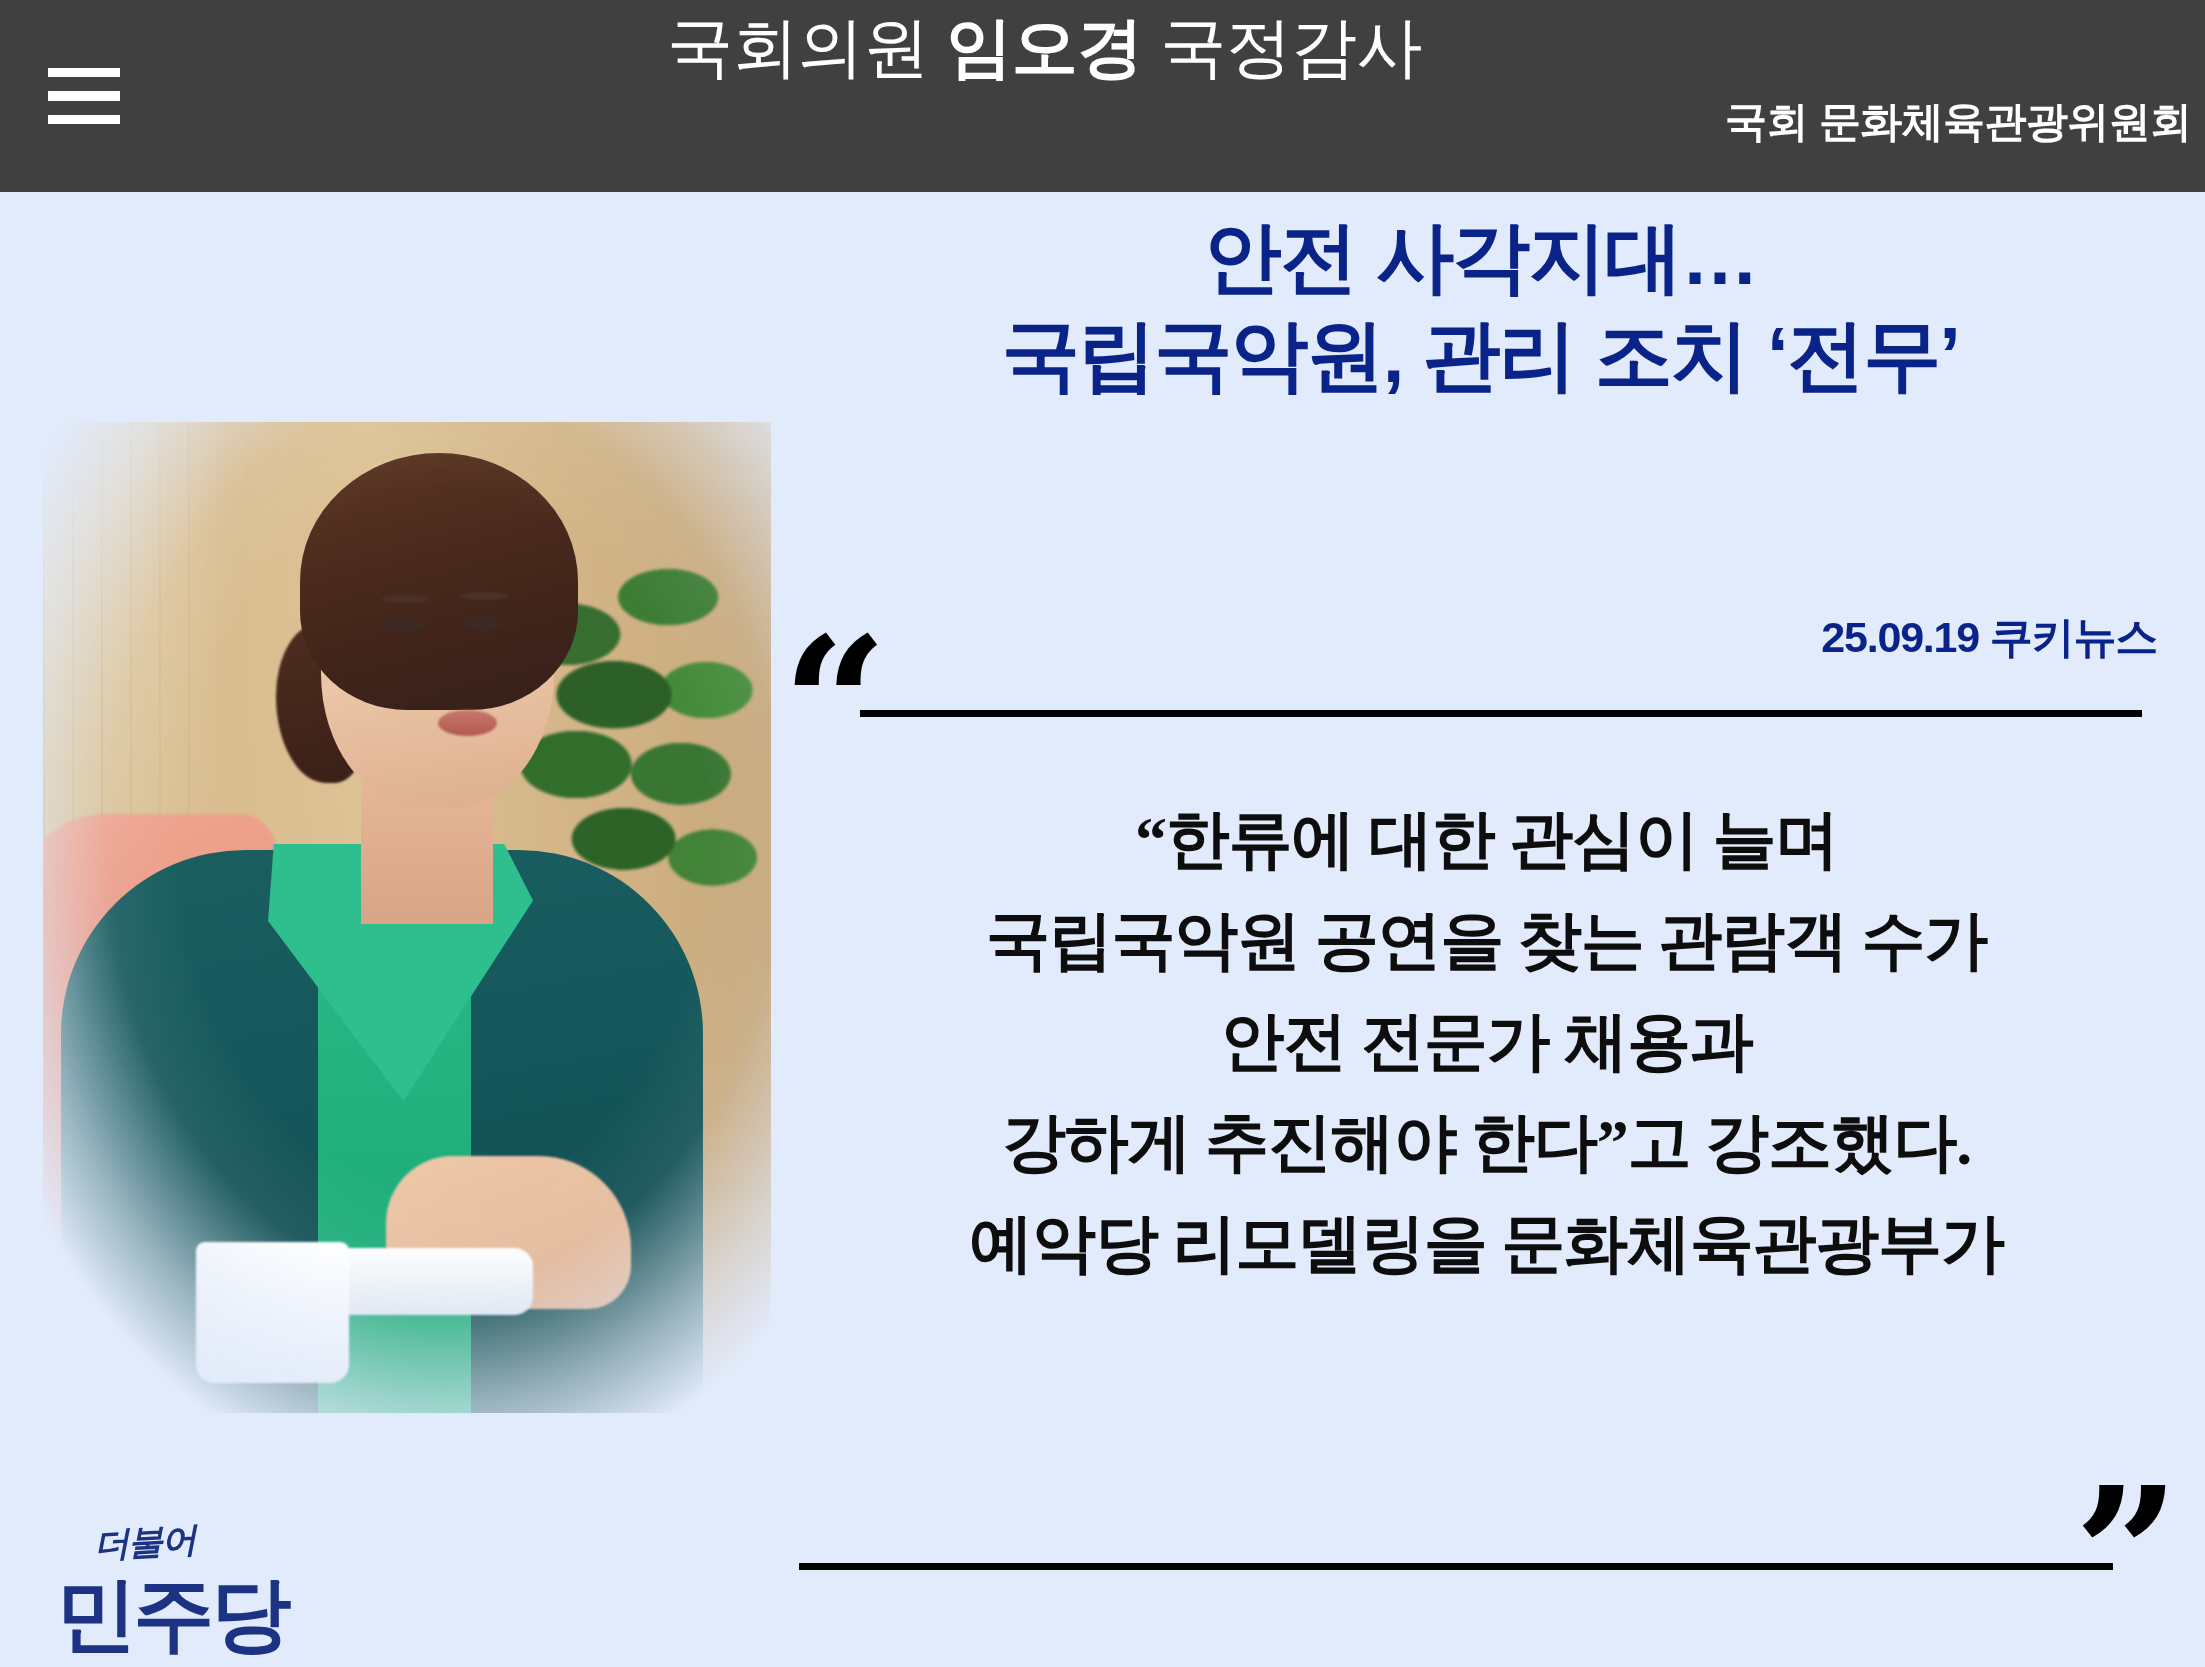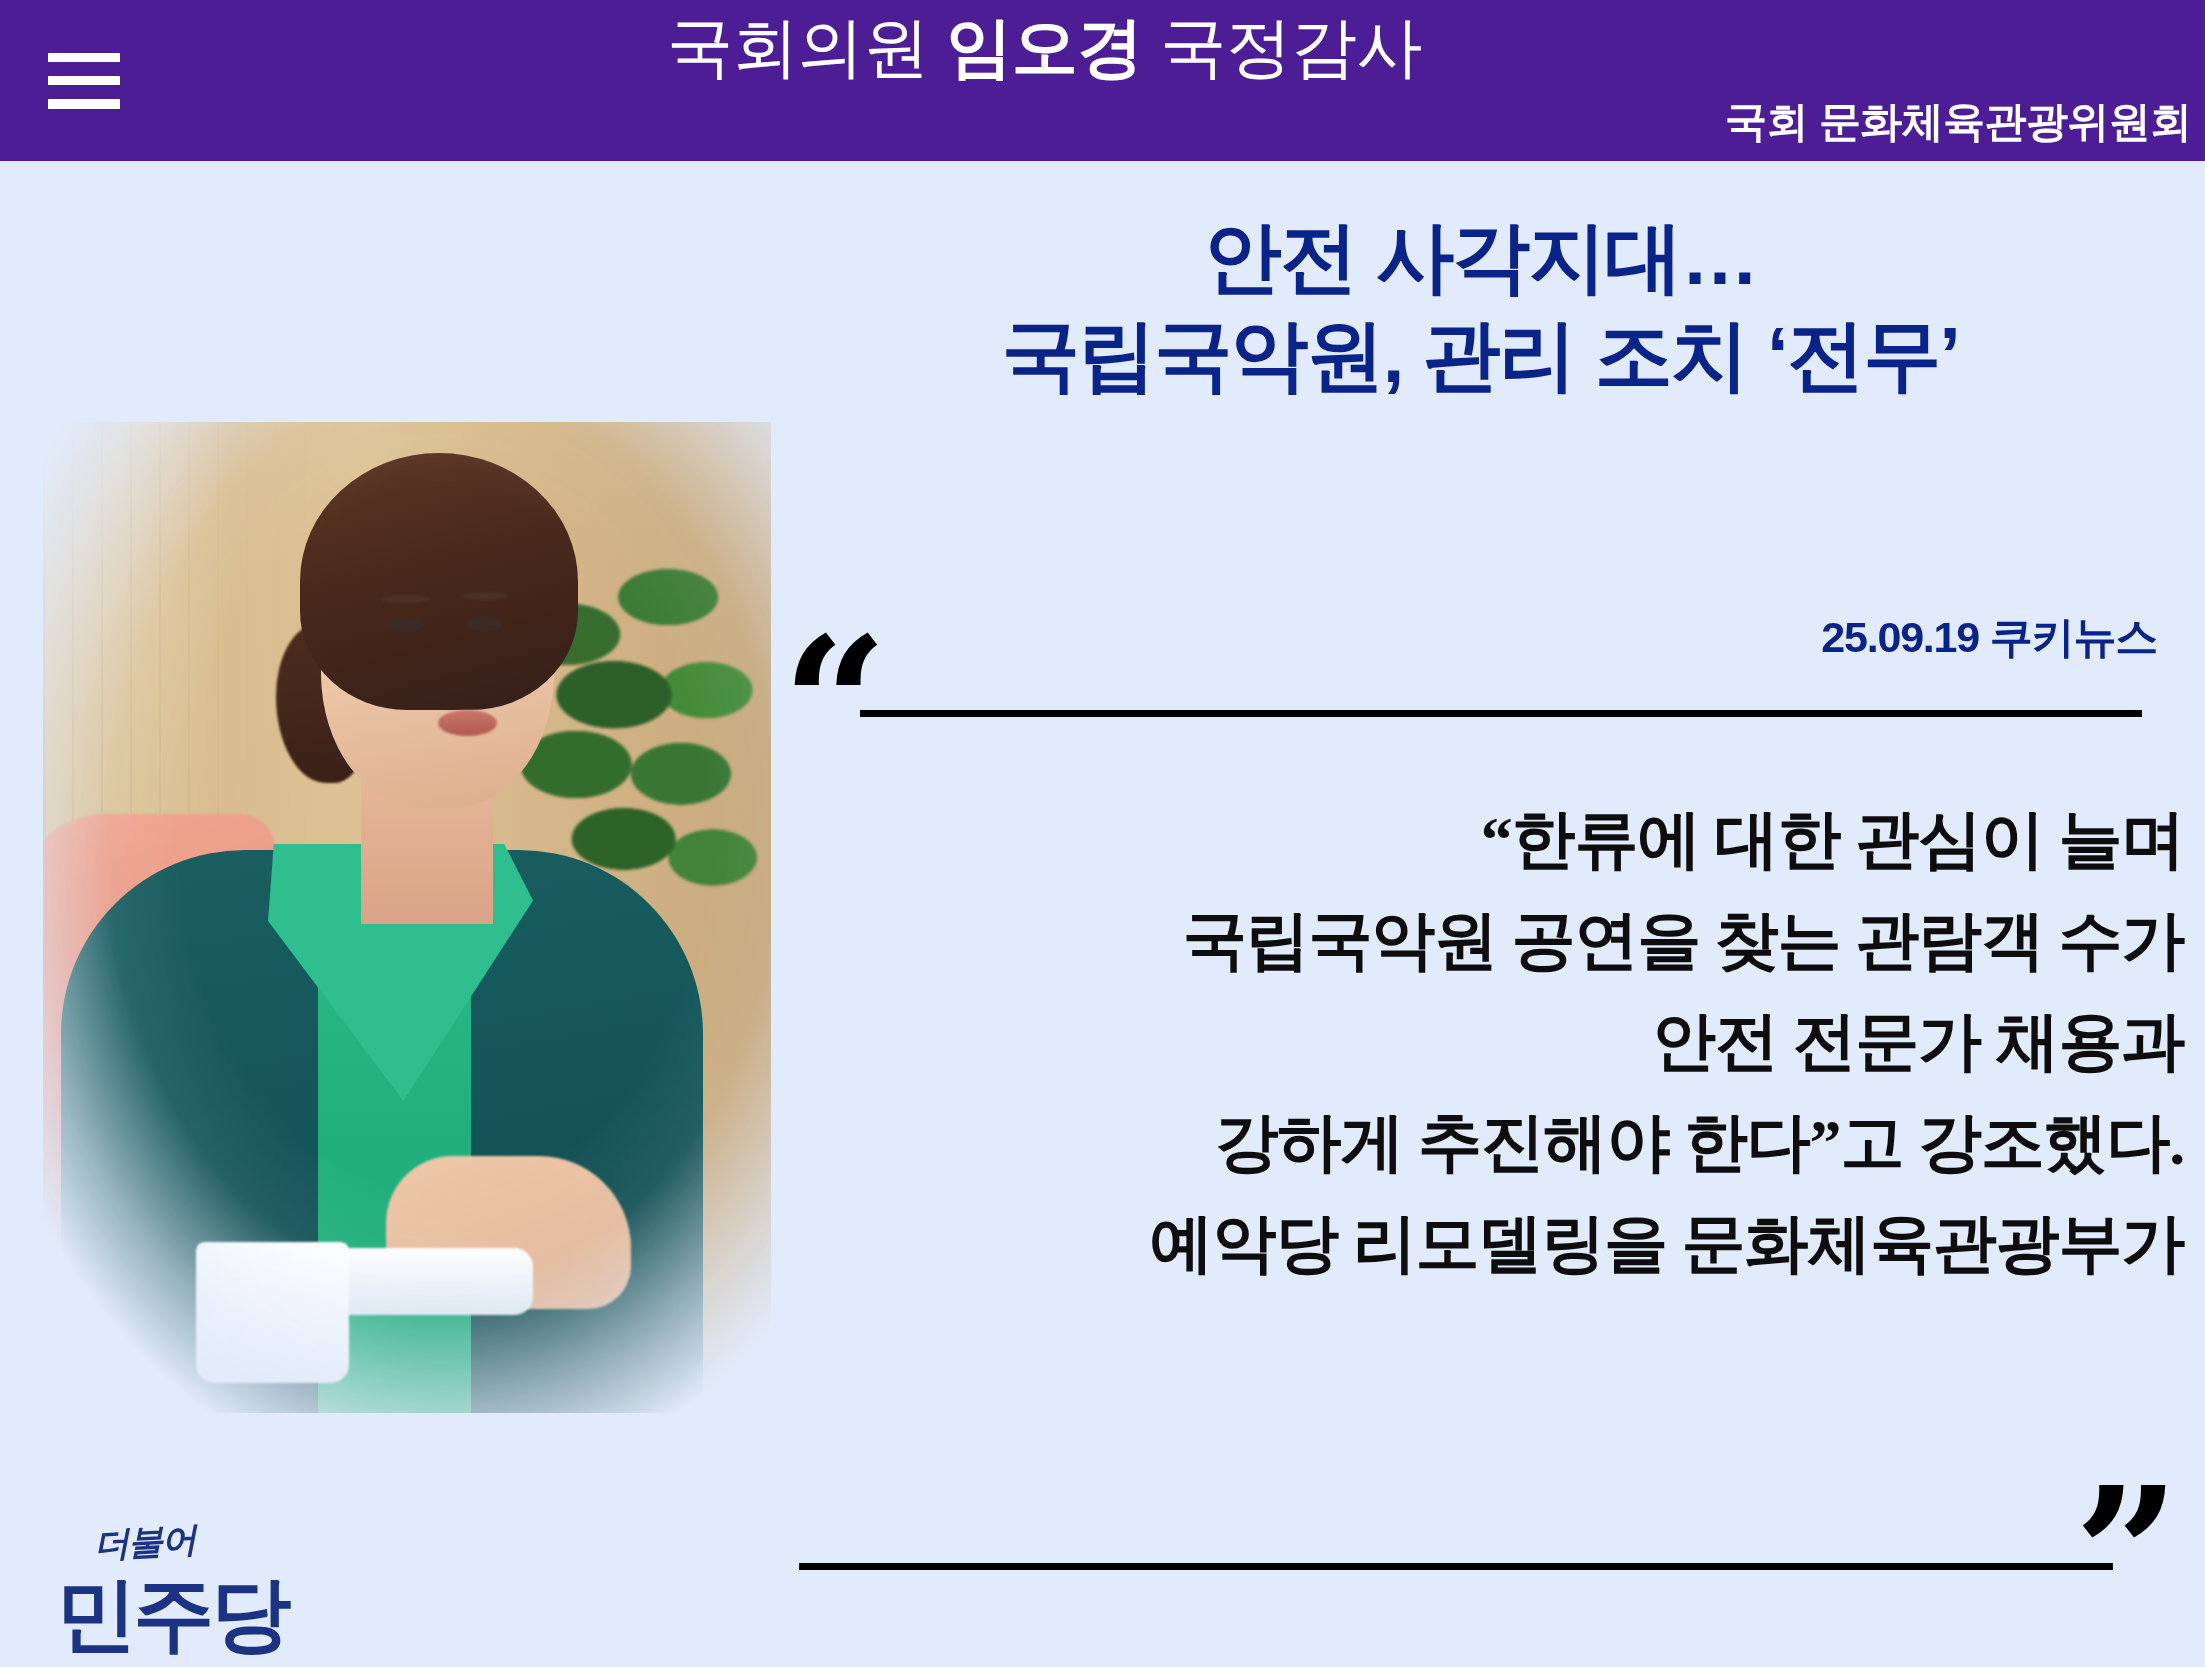--- a/index.html
+++ b/index.html
@@ -18,22 +18,22 @@
     height: 1667px;
     background: #e2ebfb;
     overflow: hidden;
   }
 
   
   .header {
     position: absolute;
     left: 0; top: 0;
     width: 2205px;
-    height: 161px;
-    background: #4c1d95;
+    height: 192px;
+    background: #404040;
     display: flex;
     align-items: center;
   }
   .hamburger {
     position: absolute;
     left: 48px;
     top: 50%;
     transform: translateY(-50%);
     width: 72px;
     height: 56px;
@@ -334,21 +334,21 @@
     top: 789px;
     width: 1395px;
     text-align: center;
     color: #0d0d0d;
     font-family: "Liberation Serif", "DejaVu Serif", serif;
     font-weight: 700;
     font-size: 64px;
     line-height: 1.58;
     letter-spacing: -1.2px;
   }
-  .quote .line { display: block; white-space: nowrap; text-align: right; }
+  .quote .line { display: block; white-space: nowrap; }
 
   
   .logo {
     position: absolute;
     left: 56px;
     top: 1524px;
     width: 263px;
     height: 116px;
     color: #1c3383;
     cursor: pointer;

